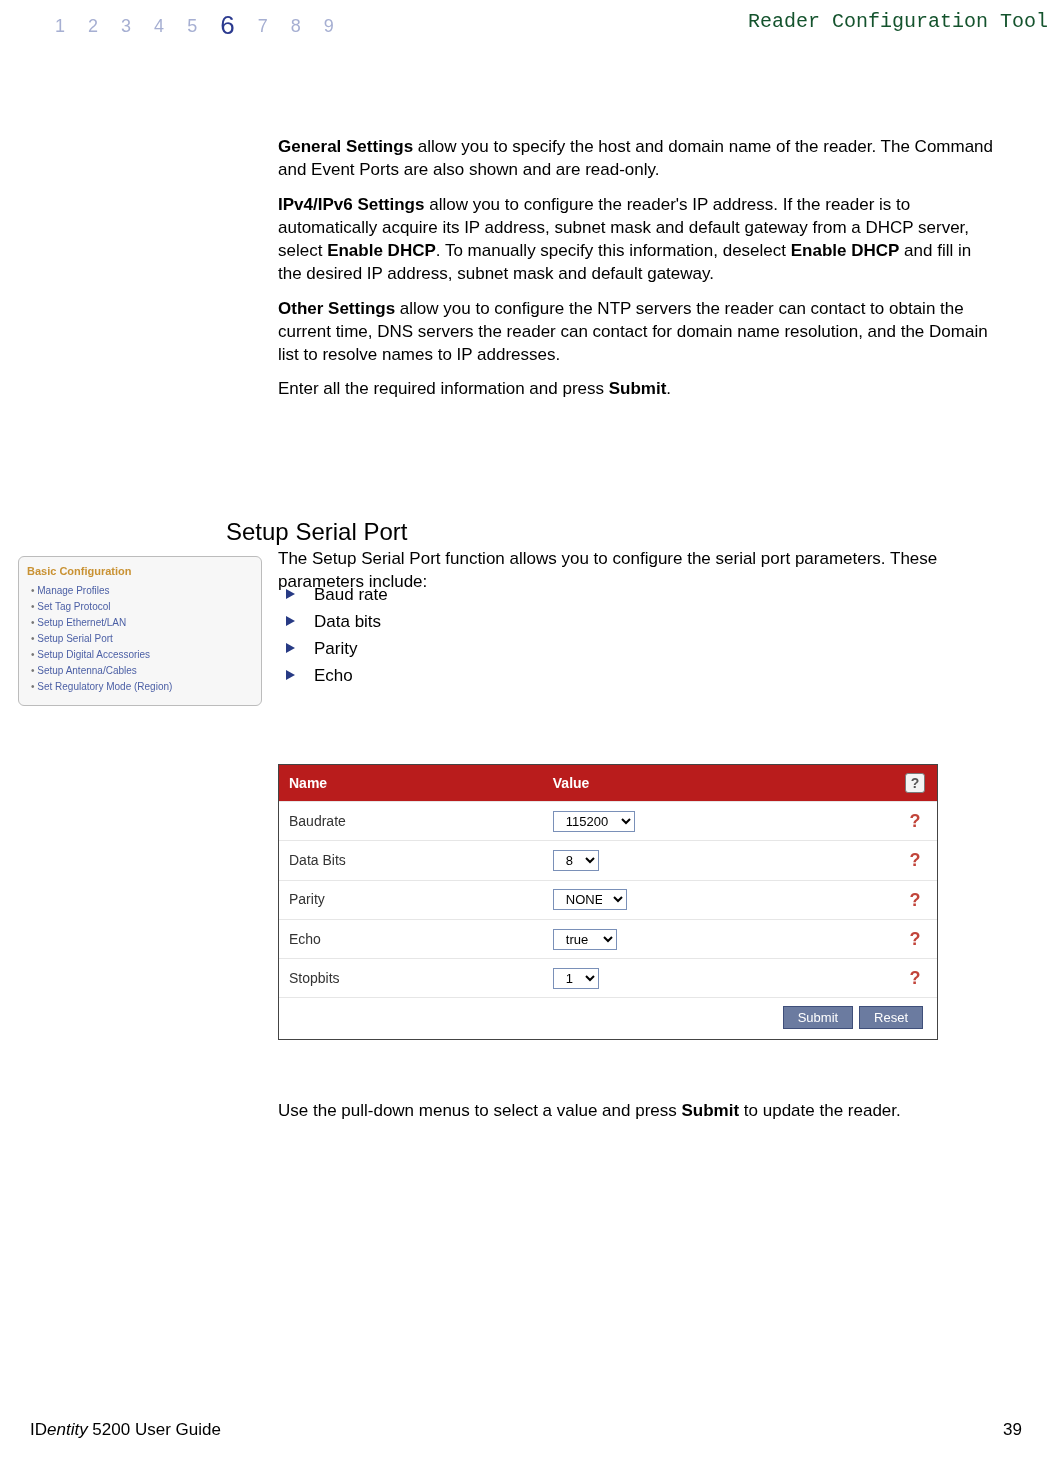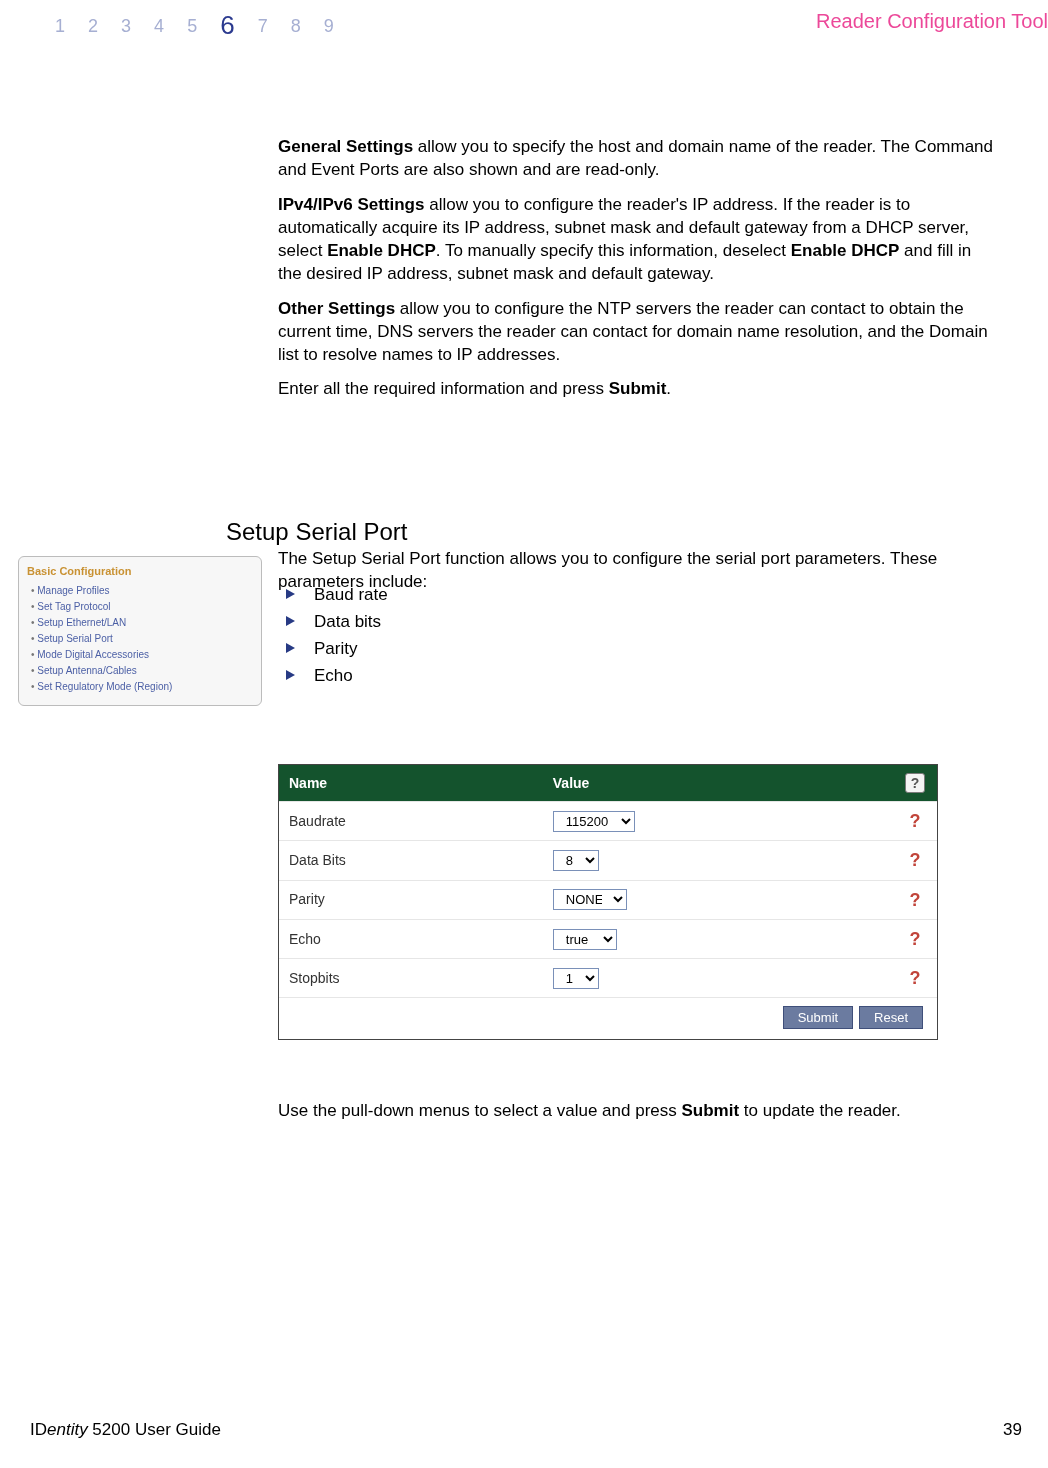--- a/index.html
+++ b/index.html
@@ -38,22 +38,23 @@
     color: #2b3a8f;
     font-size: 26px;
     font-weight: 500;
     position: relative;
     top: 2px;
   }
   .header-title {
     position: absolute;
     right: 0;
     top: 2px;
-    color: #ec4899;
+    color: #14532d;
     font-size: 20px;
+    font-family: Liberation Mono, monospace;
   }
 
   
   .body-text {
     position: absolute;
     left: 278px;
     top: 136px;
     width: 718px;
   }
   .body-text p { margin: 0 0 12px 0; }
@@ -144,21 +145,21 @@
     border: 1px solid #444;
     background: #fff;
     font-family: Tahoma, Arial, sans-serif;
     font-size: 14px;
   }
   .form-shot table {
     width: 100%;
     border-collapse: collapse;
   }
   .form-shot thead th {
-    background: #14532d;
+    background: #b91c1c;
     color: #fff;
     font-weight: 700;
     text-align: left;
     padding: 8px 10px;
     font-size: 14px;
   }
   .form-shot thead th:last-child { width: 44px; text-align: center; }
   .form-shot tbody td {
     padding: 7px 10px;
     border-top: 1px solid #e6e6e6;
@@ -261,21 +262,21 @@
 
 <div class="section-heading">Setup Serial Port</div>
 
 <div class="sidebar-thumb">
   <div class="title">Basic Configuration</div>
   <ul>
     <li>Manage Profiles</li>
     <li>Set Tag Protocol</li>
     <li>Setup Ethernet/LAN</li>
     <li>Setup Serial Port</li>
-    <li>Mode Digital Accessories</li>
+    <li>Setup Digital Accessories</li>
     <li>Setup Antenna/Cables</li>
     <li>Set Regulatory Mode (Region)</li>
   </ul>
 </div>
 
 <div class="intro-text">
   <p>The Setup Serial Port function allows you to configure the serial port parameters. These parameters include:</p>
 </div>
 
 <ul class="arrow-list">

